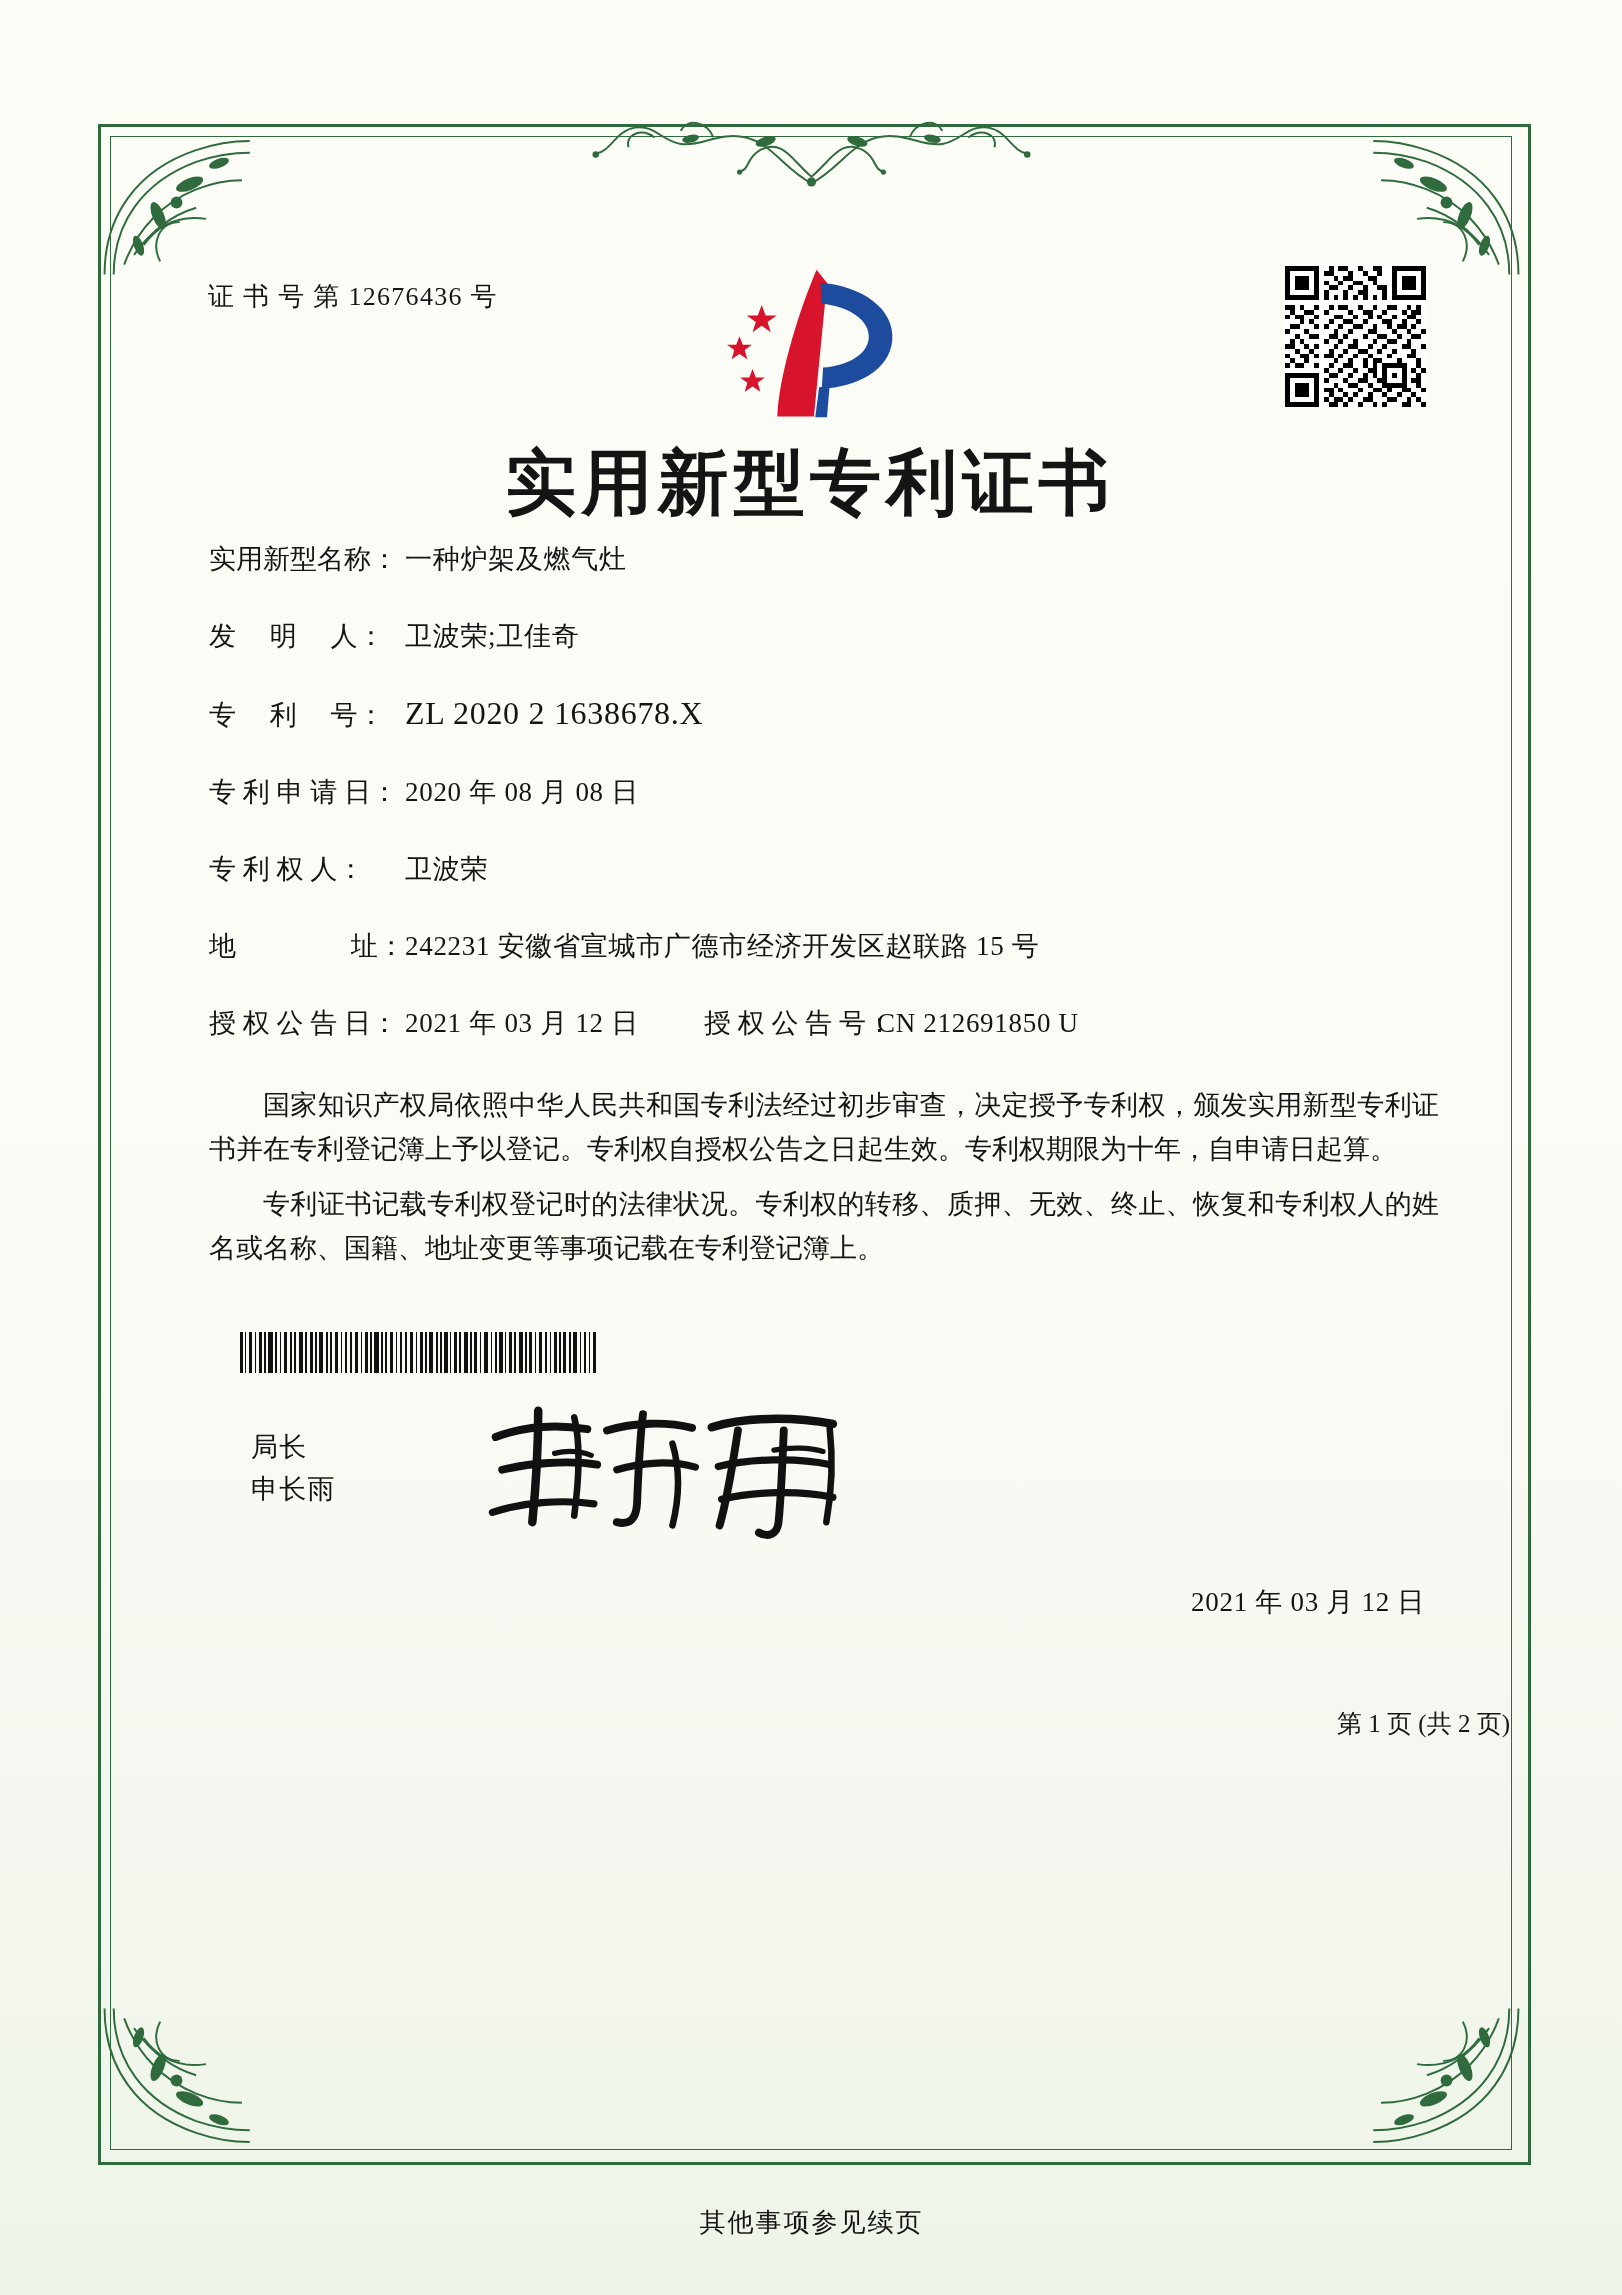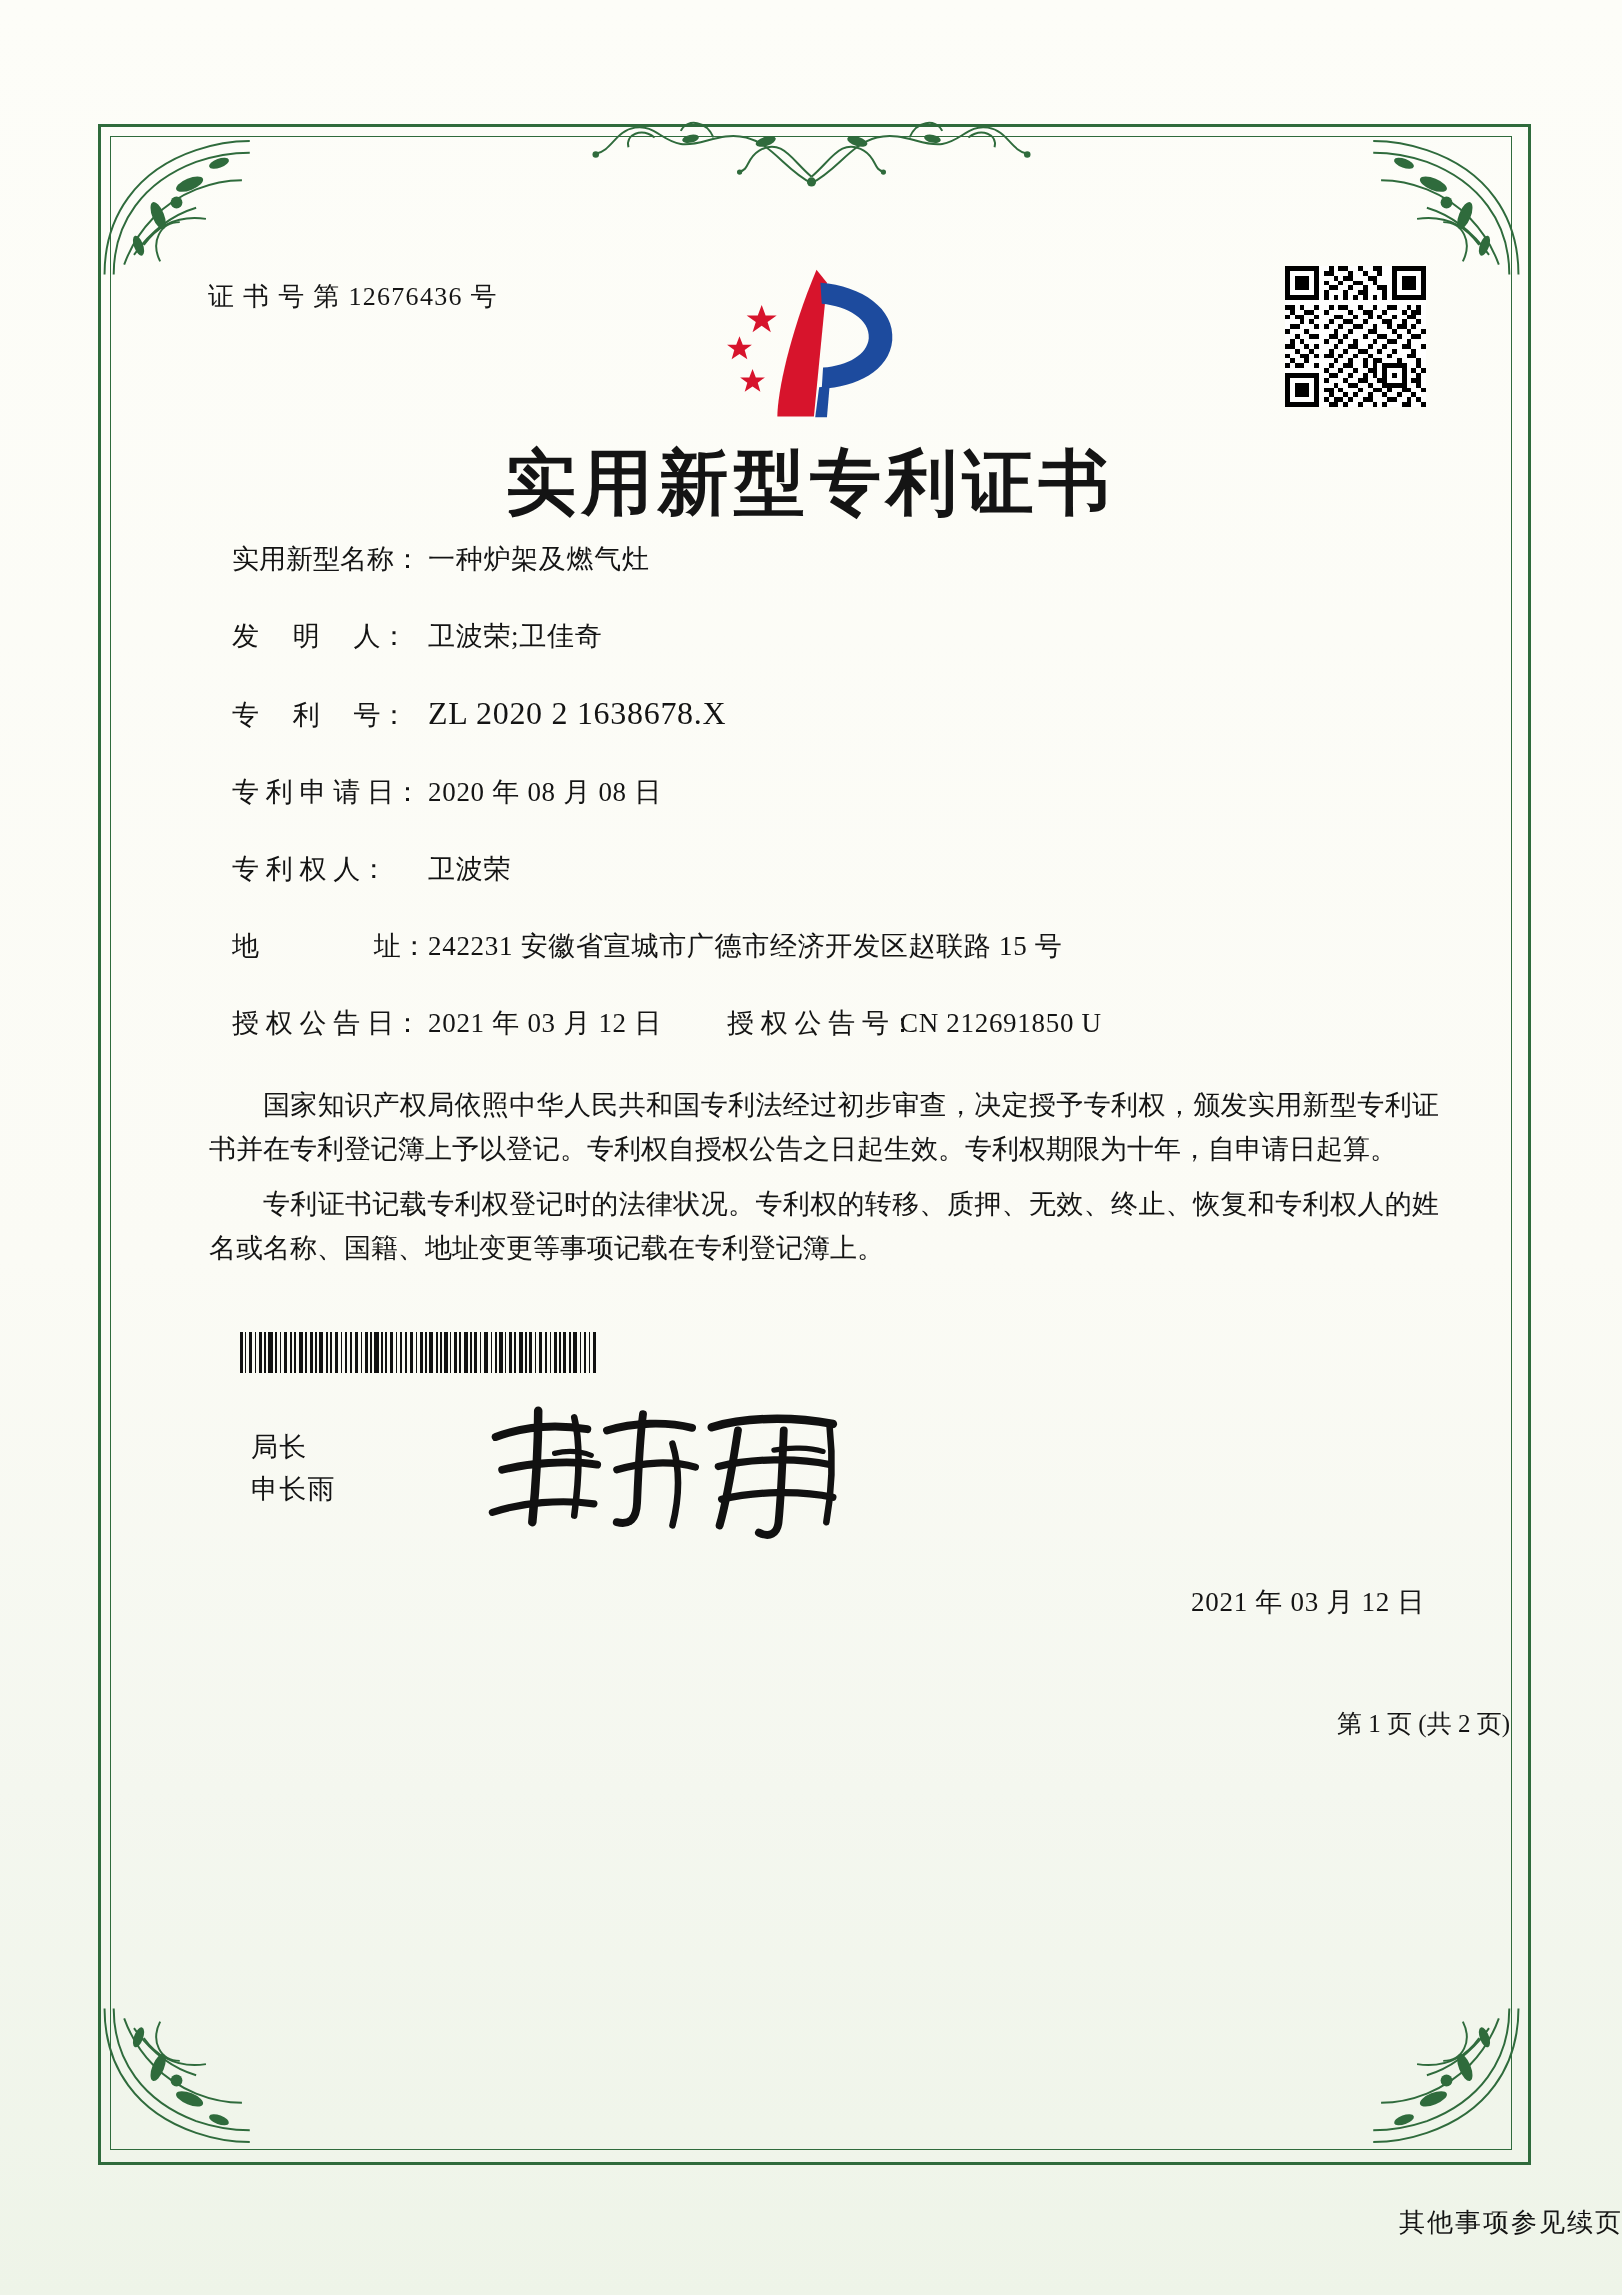--- a/index.html
+++ b/index.html
@@ -134,21 +134,20 @@
     letter-spacing: 5.2px;
     color: #141414;
     font-family: "Liberation Serif", "DejaVu Serif", serif;
   }
 
   .fields {
     position: absolute;
     left: 99px;
     top: 393px;
     right: 79px;
-    margin-left: 23px;
   }
   .field-row {
     display: flex;
     align-items: baseline;
     margin-bottom: 41px;
     font-size: 27px;
     color: #141414;
     white-space: nowrap;
   }
   .field-label {
@@ -232,21 +231,21 @@
     top: 1559px;
     text-align: right;
     font-size: 25px;
     color: #141414;
   }
 
   .footer-note {
     position: absolute;
     left: 0; right: 0;
     top: 2205px;
-    text-align: right;
+    text-align: center;
     font-size: 26px;
     letter-spacing: 2px;
     color: #141414;
   }
 </style>
 </head>
 <body>
 
 <div class="page">
   <div class="page-inner-bg"></div>

